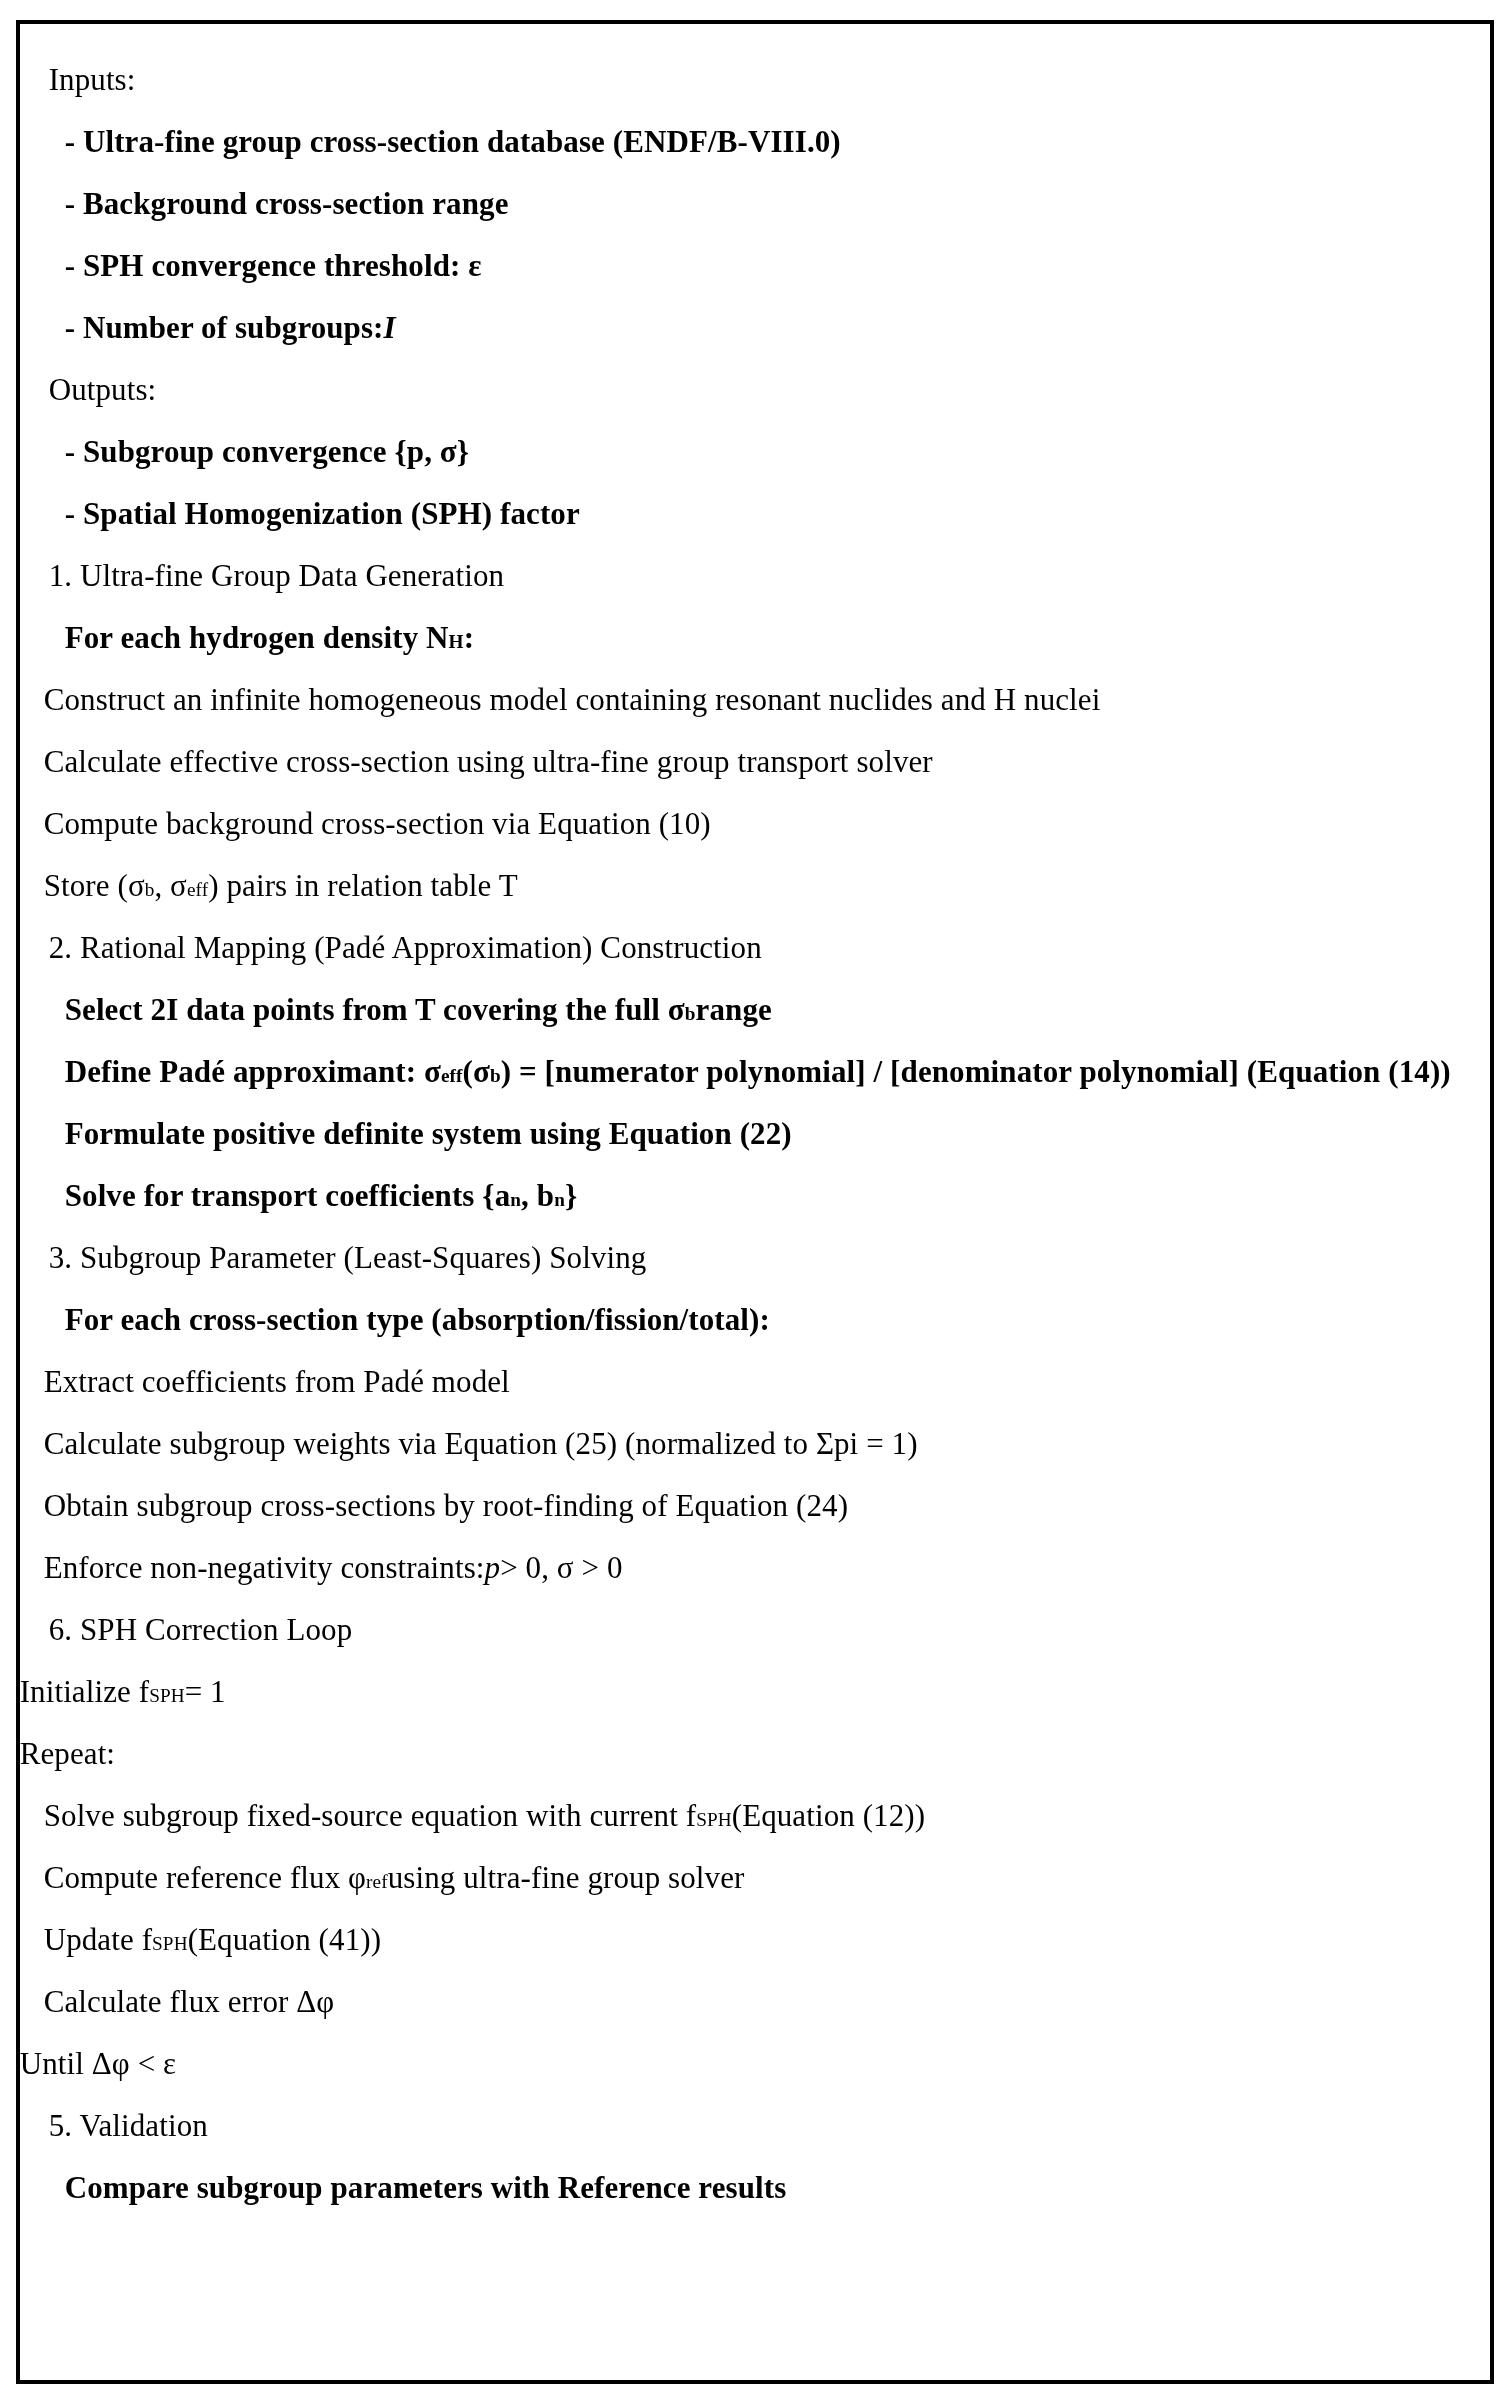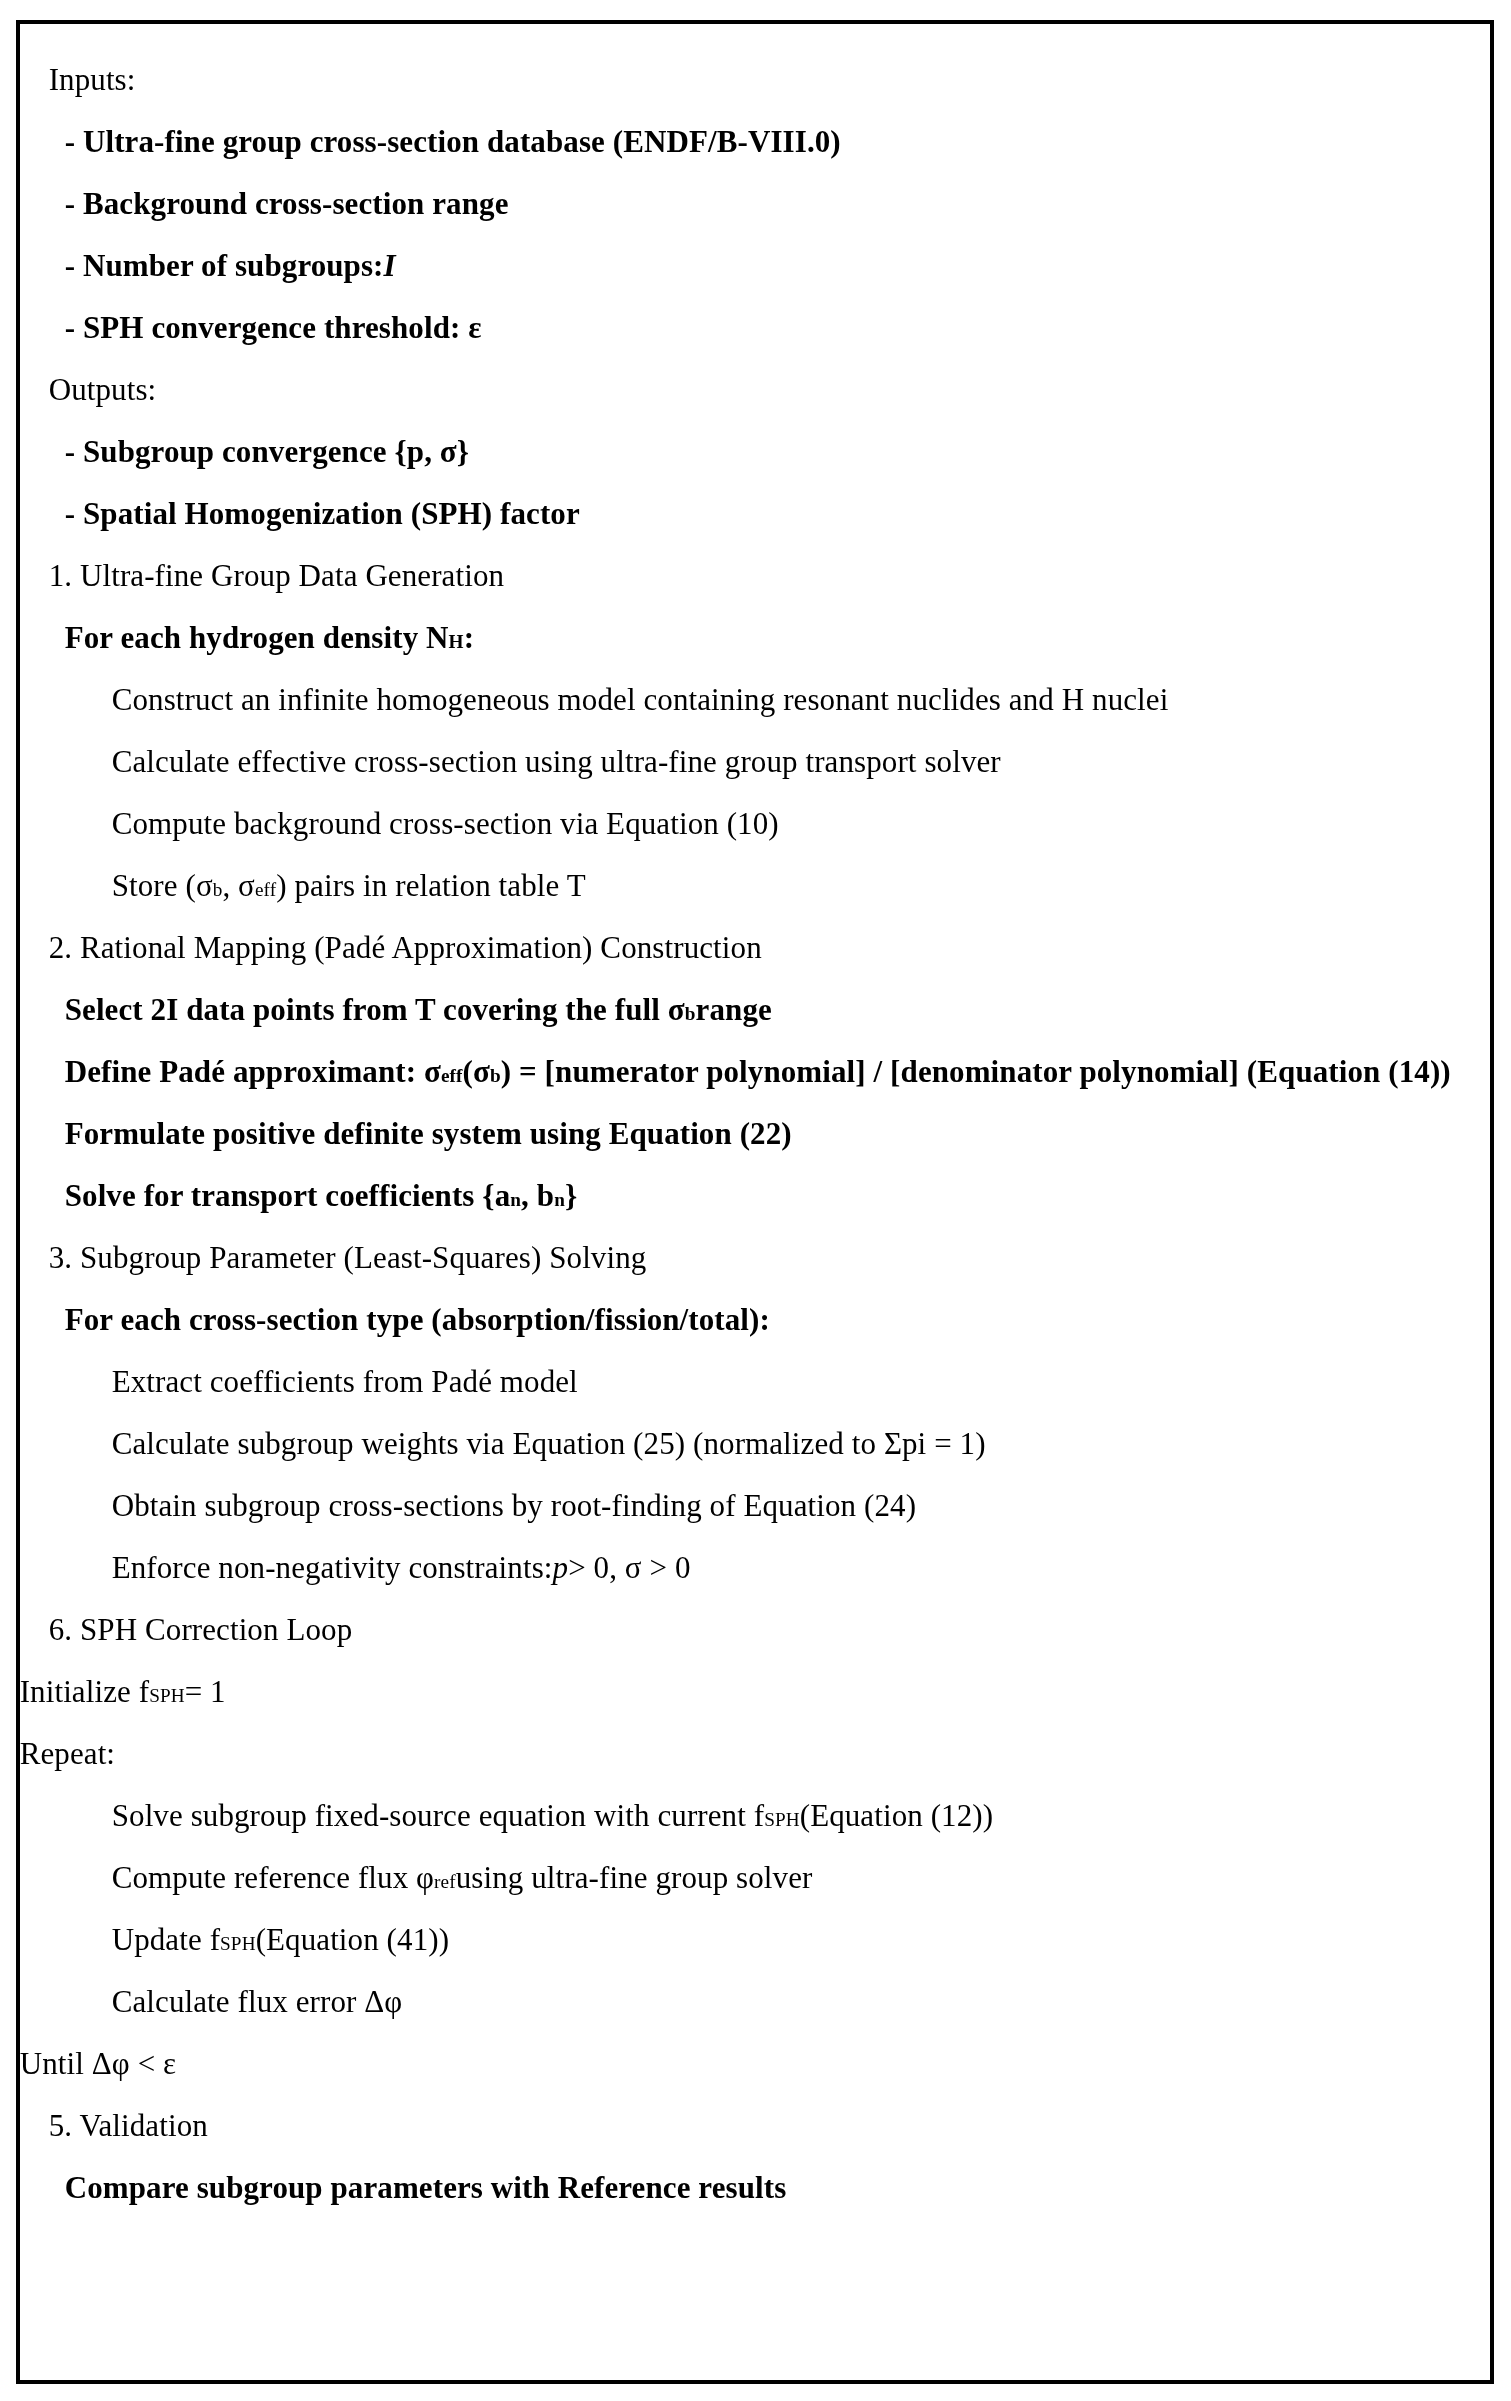--- a/index.html
+++ b/index.html
@@ -48,21 +48,21 @@
     height: 62px;
     white-space: nowrap;
     display: flex;
     align-items: center;
     letter-spacing: 0.1px;
   }
 
   
   .ind0 { padding-left: 29px;  }
   .ind1 { padding-left: 45px; font-weight: bold;  }
-  .ind2 { padding-left: 92px; }
+  .ind2 { padding-left: 24px; }
   .ind3 {  }
 
   .it { font-style: italic; }
 
   sub {
     font-size: 0.62em;
     vertical-align: baseline;
     position: relative;
     top: 0.26em;
     line-height: 0;
@@ -77,25 +77,25 @@
         <div class="line ind0">
           <span>Inputs:</span>
         </div>
         <div class="line ind1">
           <span>- Ultra-fine group cross-section database (ENDF/B-VIII.0)</span>
         </div>
         <div class="line ind1">
           <span>- Background cross-section range</span>
         </div>
         <div class="line ind1">
+          <span>- SPH convergence threshold: ε</span>
+        </div>
+        <div class="line ind1">
           <span>- Number of subgroups: </span>
           <span class="it">I</span>
-        </div>
-        <div class="line ind1">
-          <span>- SPH convergence threshold: ε</span>
         </div>
         <div class="line ind0">
           <span>Outputs:</span>
         </div>
         <div class="line ind1">
           <span>- Subgroup convergence {p, σ}</span>
         </div>
         <div class="line ind1">
           <span>- Spatial Homogenization (SPH) factor</span>
         </div>

